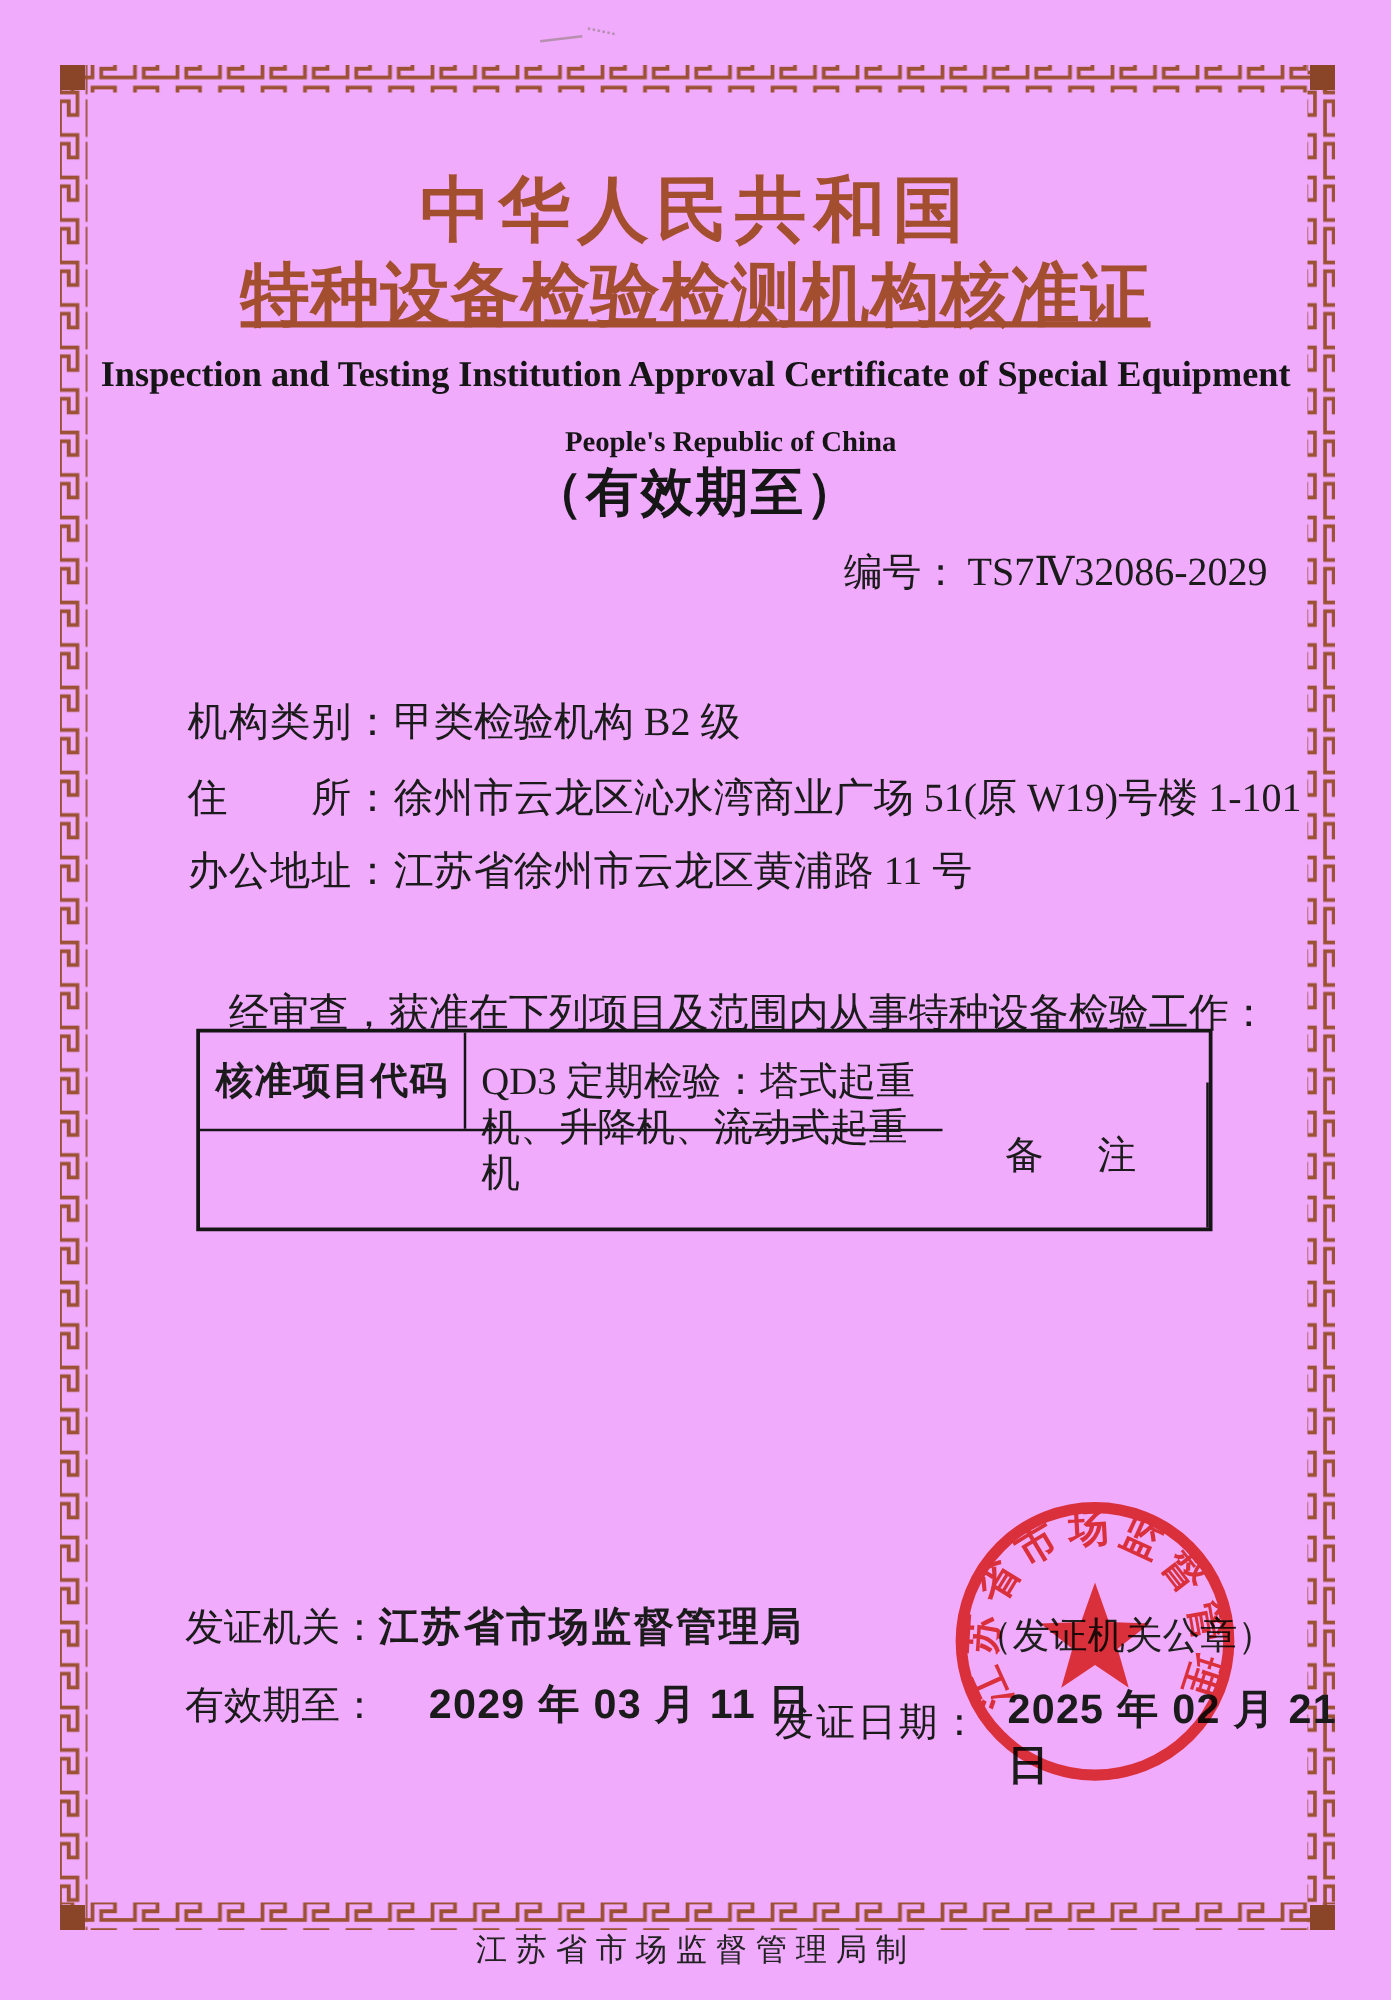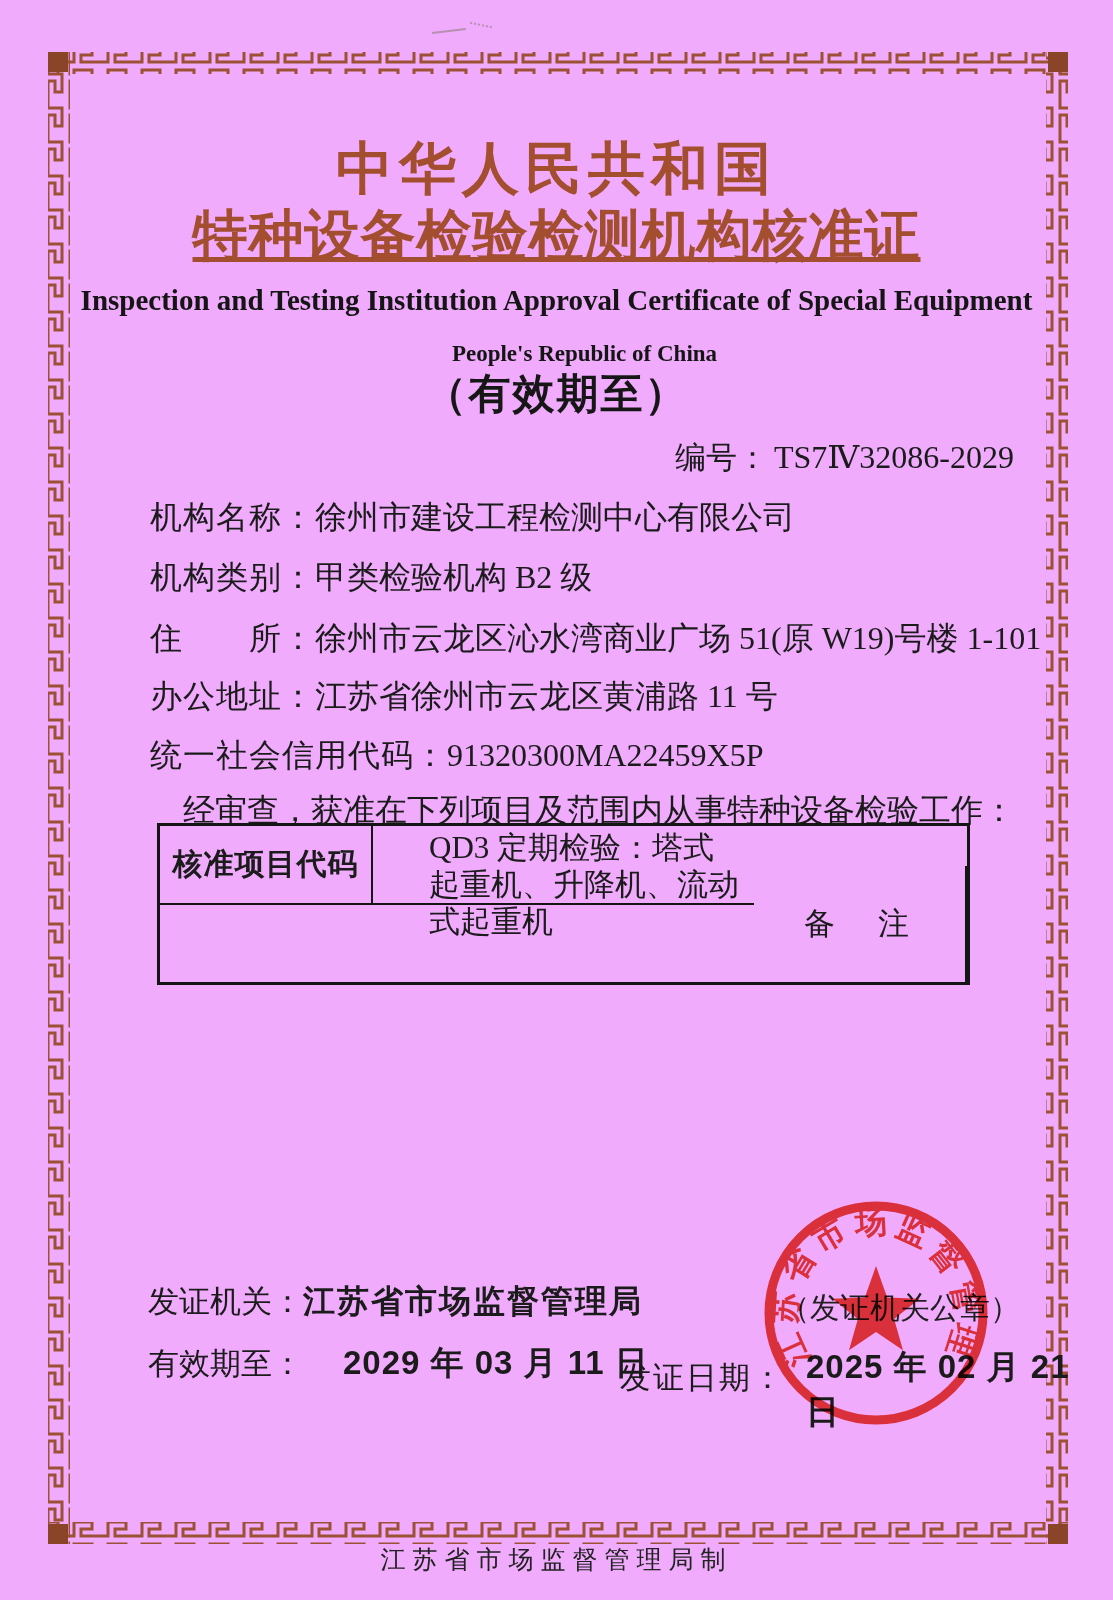--- a/index.html
+++ b/index.html
@@ -47,21 +47,21 @@
     display:flex;flex-direction:row;background:transparent;
   }
   .t-row1{height:79px;border-bottom:2px solid #151515;display:flex;box-sizing:border-box;}
   .t-row2{flex:1;display:flex;}
   .t-left{
     width:213px;border-right:2px solid #151515;box-sizing:border-box;
     display:flex;align-items:center;justify-content:center;flex-shrink:0;
   }
   .t-head{font-size:30px;font-weight:700;letter-spacing:1px;}
   .t-remark{font-size:31px;letter-spacing:6px;margin-top:40px;}
-  .t-code-cell{flex:1;padding:3px 10px 0 12px;font-size:31px;line-height:37px;margin-left:44px;}
+  .t-code-cell{flex:1;padding:20px 10px 0 12px;font-size:31px;line-height:37px;}
   .t-remark-cells{flex:1;display:flex;flex-direction:column;}
   .t-sub1{height:38px;border-bottom:2px solid #151515;box-sizing:border-box;}
   .t-sub2{flex:1;}
   .issuer-line{left:148px;top:1280px;font-size:31px;white-space:nowrap;}
   .issuer-line .val{font-weight:700;font-size:32px;letter-spacing:2px;}
   .valid-line{left:148px;top:1341px;font-size:31px;white-space:nowrap;}
   .date-sans{
     font-family:"Liberation Sans","DejaVu Sans",sans-serif;
     font-weight:700;font-size:33px;letter-spacing:1px;margin-left:40px;
   }
@@ -108,34 +108,28 @@
   <div class="abs centered title-cn title-cn1">中华人民共和国</div>
   <div class="abs centered title-cn title-cn2">特种设备检验检测机构核准证</div>
   <div class="abs centered title-en title-en1">Inspection and Testing Institution Approval Certificate of Special Equipment</div>
   <div class="abs centered title-en title-en2">People's Republic of China</div>
   <div class="abs centered subtitle">（有效期至）</div>
 
   <div class="abs cert-no">
     <span class="lbl">编号：</span><span class="val">TS7Ⅳ32086-2029</span>
   </div>
 
-  <div class="abs field f1">
-    <span class="lbl">机构名称：</span><span>徐州市建设工程检测中心有限公司</span>
-  </div>
   <div class="abs field f2">
     <span class="lbl">机构类别：</span><span>甲类检验机构 B2 级</span>
   </div>
   <div class="abs field f3">
     <span class="lbl">住　　所：</span><span>徐州市云龙区沁水湾商业广场 51(原 W19)号楼 1-101</span>
   </div>
   <div class="abs field f4">
     <span class="lbl">办公地址：</span><span>江苏省徐州市云龙区黄浦路 11 号</span>
-  </div>
-  <div class="abs field f5">
-    <span class="lbl">统一社会信用代码：</span><span>91320300MA22459X5P</span>
   </div>
 
   <div class="abs intro">经审查，获准在下列项目及范围内从事特种设备检验工作：</div>
 
   <div class="abs cert-table">
     <div class="t-row1">
       <div class="t-left t-head">核准项目代码</div>
       <div class="t-code-cell">QD3 定期检验：塔式起重机、升降机、流动式起重机</div>
     </div>
     <div class="t-row2">

